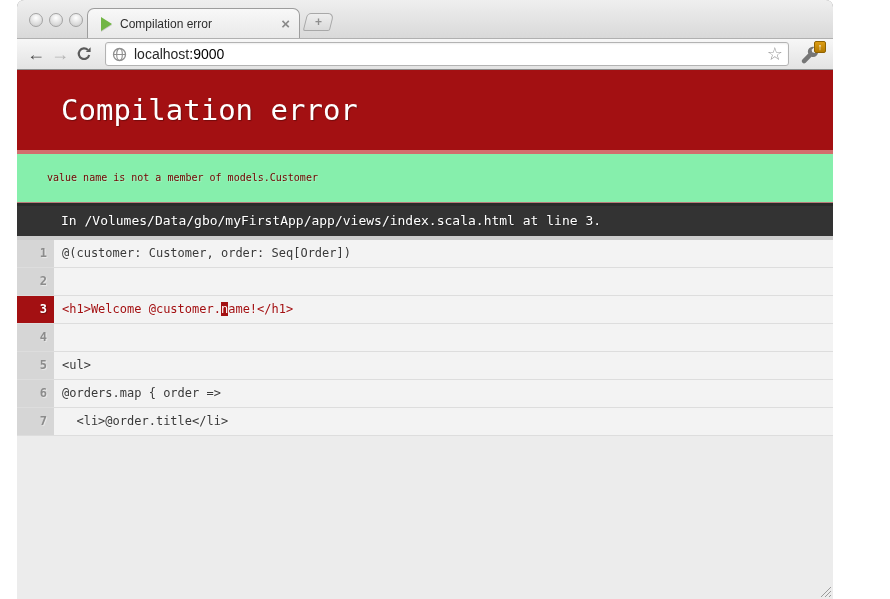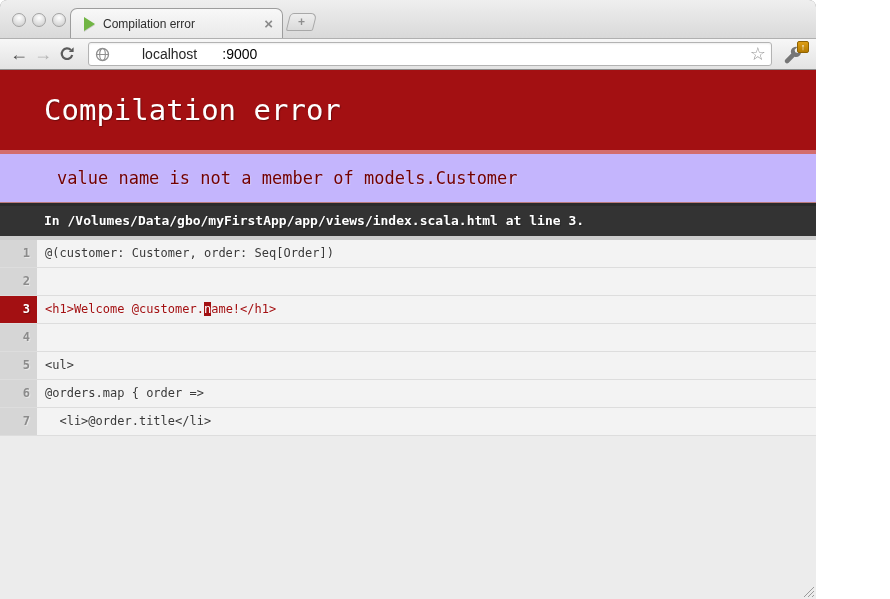--- a/index.html
+++ b/index.html
@@ -1,48 +1,48 @@
 <!DOCTYPE html>
 <html><head>
 <meta charset="utf-8">
 <style>
   html,body{margin:0;padding:0;background:#fff;}
   body{width:890px;height:599px;overflow:hidden;font-family:"Liberation Sans",sans-serif;}
-  .window{width:816px;height:599px;display:flex;flex-direction:column;border-radius:7px 7px 0 0;overflow:hidden;background:#ececec;box-shadow:0 0 0 1px #8a8a8a inset;}
+  .window{width:816px;height:599px;display:flex;flex-direction:column;border-radius:7px 7px 0 0;overflow:hidden;background:#ececec;box-shadow:0 0 0 1px #8a8a8a inset;margin-left:17px;}
 
   
   .tabbar{position:relative;height:38px;flex:none;background:linear-gradient(#efefef,#d9d9d9);border-bottom:1px solid #b0b0b0;}
   .lights{position:absolute;left:12px;top:13px;display:flex;gap:6px;}
   .light{width:14px;height:14px;border-radius:50%;background:radial-gradient(circle at 50% 32%,#ffffff,#c7c7c7);border:1px solid #a3a3a3;box-sizing:border-box;}
   .tab{position:absolute;left:70px;bottom:0;width:213px;height:30px;box-sizing:border-box;background:linear-gradient(#f8f8f8,#e9e9e9);border:1px solid #9d9d9d;border-bottom:none;border-radius:7px 7px 0 0;display:flex;align-items:center;padding:0 9px 0 13px;}
   .play-icon{width:0;height:0;border-left:11px solid #71b544;border-top:7px solid transparent;border-bottom:7px solid transparent;margin-right:8px;filter:drop-shadow(0 1px 0 rgba(0,0,0,.15));}
   .tab-title{flex:1;font-size:12px;color:#2e2e2e;white-space:nowrap;overflow:hidden;}
   .tab-close{color:#8b8b8b;font-size:15px;line-height:14px;font-weight:bold;cursor:default;}
   .newtab{position:absolute;left:288px;bottom:7px;width:25px;height:16px;background:linear-gradient(#eeeeee,#dadada);border:1px solid #a8a8a8;border-radius:4px 6px 2px 2px;transform:skewX(-14deg);display:flex;align-items:center;justify-content:center;}
   .newtab span{transform:skewX(14deg);color:#8e8e8e;font-size:12px;line-height:10px;font-weight:bold;}
 
   
   .navbar{height:30px;flex:none;background:linear-gradient(#f7f7f7,#e3e3e3);border-bottom:1px solid #8d8d8d;display:flex;align-items:center;padding:0 7px;}
   .nav-btn{width:24px;text-align:center;font-size:18px;line-height:18px;color:#4f4f4f;flex:none;}
   .nav-btn.disabled{color:#b4b4b4;}
   .reload-btn{width:24px;flex:none;display:flex;justify-content:center;}
-  .urlbar{flex:1;height:20px;margin:0 7px 0 9px;background:#fff;border:1px solid #b3b3b3;border-radius:3px;display:flex;align-items:center;padding:1px 5px 1px 6px;box-shadow:inset 0 1px 2px rgba(0,0,0,.07);gap:25px;}
+  .urlbar{flex:1;height:20px;margin:0 7px 0 9px;background:#fff;border:1px solid #b3b3b3;border-radius:3px;display:flex;align-items:center;padding:1px 5px 1px 6px;box-shadow:inset 0 1px 2px rgba(0,0,0,.07);}
   .globe{flex:none;margin-right:7px;display:flex;}
   .url-text{font-size:14px;color:#262626;white-space:nowrap;}
   .url-port{color:#000000;}
   .star{margin-left:auto;color:#979797;font-size:18px;line-height:16px;}
   .wrench-wrap{position:relative;width:28px;height:26px;flex:none;margin-left:2px;}
   .wrench-wrap svg{position:absolute;left:2px;top:5px;}
   .badge{position:absolute;right:0;top:0;width:12px;height:12px;border-radius:2px;background:linear-gradient(#dd9d14,#b47a00);border:1px solid #8f6200;box-sizing:border-box;color:#fff;font-size:9px;line-height:10px;text-align:center;font-weight:bold;}
 
   
   .content{flex:1;background:#ececec;position:relative;font-family:"DejaVu Sans Mono","Liberation Mono",monospace;overflow:hidden;}
   .err-title{margin:0;background:#A31012;color:#fff;font-weight:normal;font-size:29px;line-height:40px;padding:20px 44px;text-shadow:1px 1px 1px rgba(0,0,0,.3);}
-  .err-detail{margin:0;background:#c4b5fd;border-top:4px solid #D36D6D;border-bottom:1px solid #BA7A7A;color:#730000;font-size:17px;line-height:20px;padding:14px 57px;text-shadow:1px 1px 1px rgba(255,255,255,.3);}
-  .err-loc{margin:0;background:#333333;border-top:3px solid #2a2a2a;color:#fff;font-size:13px;line-height:18px;font-weight:bold;padding:6px 44px;text-shadow:1px 1px 1px rgba(0,0,0,.3);}
+  .err-detail{margin:0;background:#86efac;border-top:4px solid #D36D6D;border-bottom:1px solid #BA7A7A;color:#730000;font-size:10px;line-height:20px;padding:14px 30px;text-shadow:1px 1px 1px rgba(255,255,255,.3);}
+  .err-loc{margin:0;background:#333333;border-top:3px solid #2a2a2a;color:#fff;font-size:13px;line-height:18px;font-weight:normal;padding:6px 44px;text-shadow:1px 1px 1px rgba(0,0,0,.3);}
   .code-line{display:flex;font-size:12px;line-height:17px;background:#f3f3f3;border-bottom:1px solid #ddd;}
   .code-line.first{border-top:4px solid #cdcdcd;}
   .ln{flex:none;width:30px;padding:5px 7px 5px 0;text-align:right;background:#D6D6D6;color:#8B8B8B;font-weight:bold;text-shadow:1px 1px 1px rgba(255,255,255,.5);}
   .cd{flex:1;padding:5px 0 5px 8px;white-space:pre;color:#3a3a3a;text-shadow:1px 1px 1px rgba(255,255,255,.5);}
   .code-line.error .ln{background:#A31012;color:#fff;text-shadow:1px 1px 1px rgba(0,0,0,.3);}
   .code-line.error .cd{color:#A31012;}
   .marker{background:#A31012;color:#fff;text-shadow:none;}
   .grip{position:absolute;right:1px;bottom:1px;}
 </style>
 </head>

